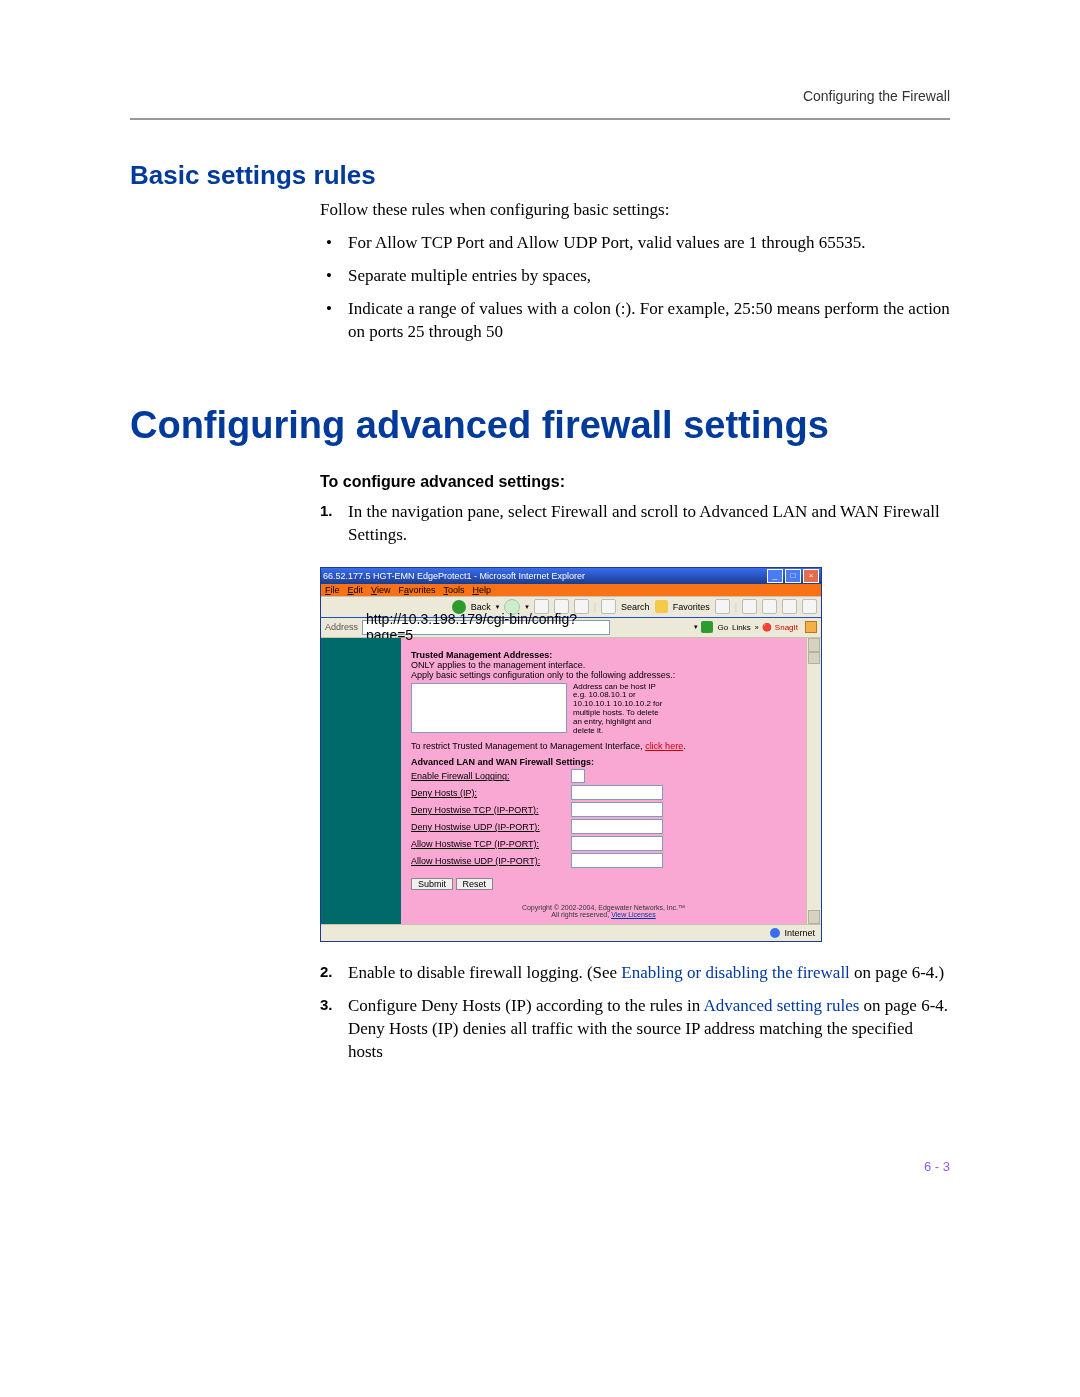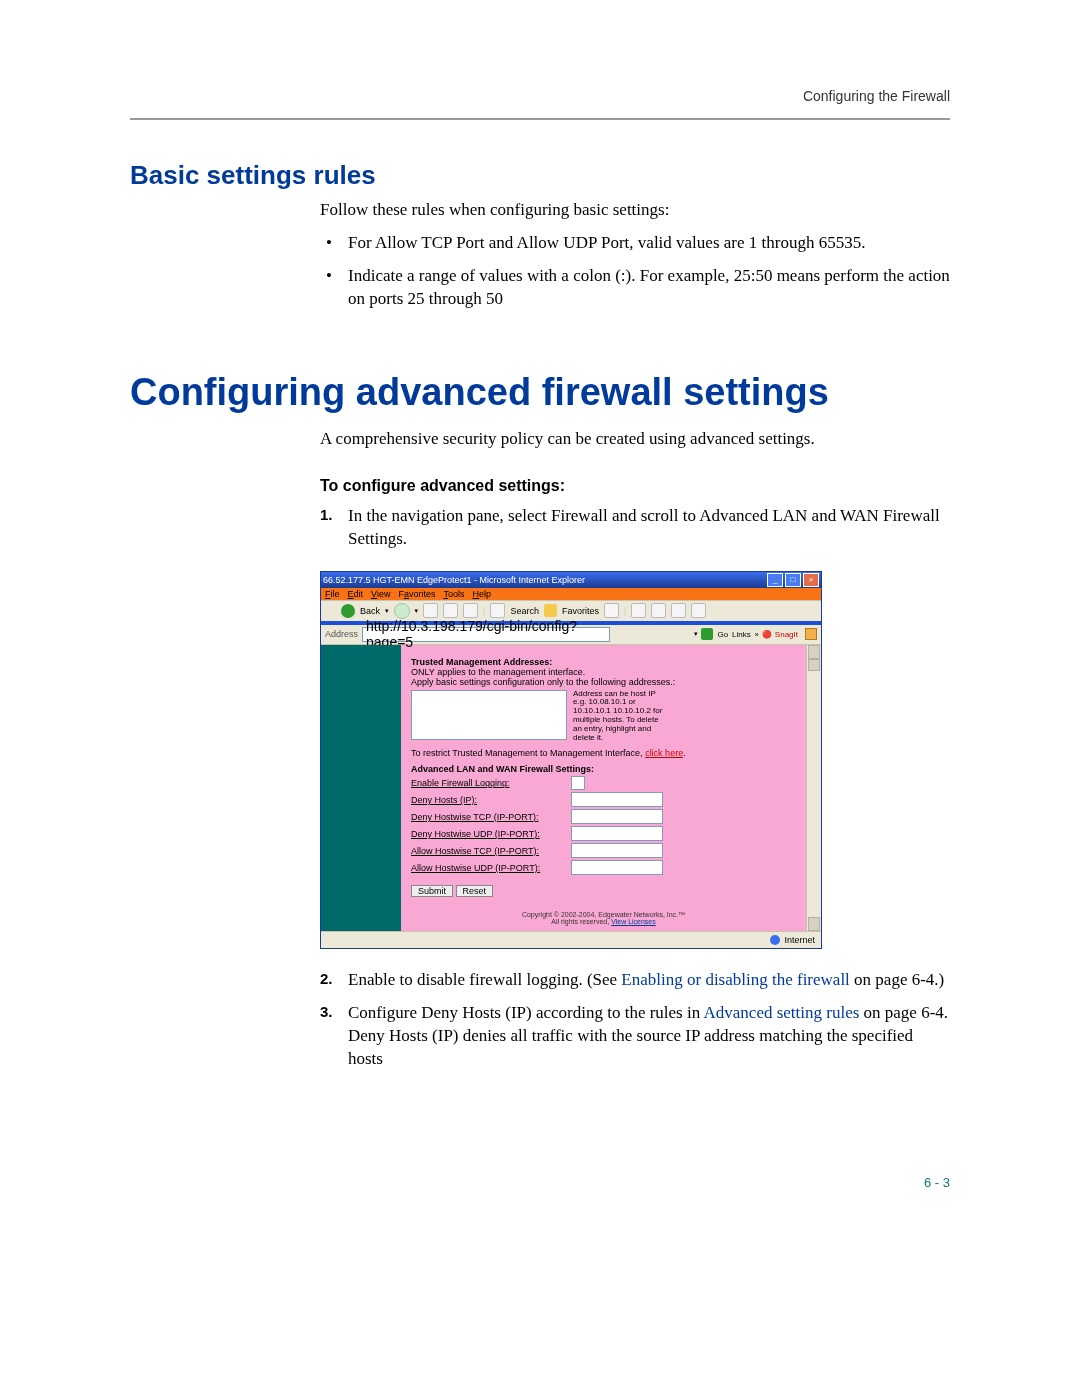--- a/index.html
+++ b/index.html
@@ -11,32 +11,32 @@
   .h3{font-family:Arial,Helvetica,sans-serif;font-weight:bold;color:#000;font-size:16px;margin:26px 0 8px 0;}
   .body-indent{margin-left:190px;}
   p.body{font-size:17px;line-height:1.35;margin:8px 0;}
   ul.bullets{list-style:none;padding:0;margin:6px 0;}
   ul.bullets>li{font-size:17px;line-height:1.35;margin:10px 0;padding-left:28px;position:relative;}
   ul.bullets>li:before{content:"•";position:absolute;left:6px;top:0;}
   ol.steps{list-style:none;padding:0;margin:6px 0;counter-reset:step;}
   ol.steps>li{font-size:17px;line-height:1.35;margin:10px 0;padding-left:28px;position:relative;counter-increment:step;}
   ol.steps>li:before{content:counter(step)".";position:absolute;left:0;top:0;font-weight:bold;font-family:Arial,Helvetica,sans-serif;font-size:15px;}
   a.doclink{color:#003a9b;text-decoration:none;}
-  .pagenum{position:absolute;bottom:44px;right:130px;font-family:Arial,Helvetica,sans-serif;font-size:13px;color:#0f766e;}
+  .pagenum{position:absolute;bottom:60px;right:130px;font-family:Arial,Helvetica,sans-serif;font-size:13px;color:#8b5cf6;}
 
   
   .ie{width:500px;margin:20px 0 20px 0;border:1px solid #1a3b8f;font-family:Tahoma,Arial,sans-serif;font-size:9px;color:#000;background:#ece9d8;}
   .ie-titlebar{height:16px;background:linear-gradient(#3a6ef0,#1a3b8f);color:#fff;display:flex;align-items:center;justify-content:space-between;padding:0 2px;}
   .ie-titlebar .t{font-size:9px;white-space:nowrap;overflow:hidden;}
   .ie-winbtns{display:flex;gap:2px;}
   .ie-winbtn{width:14px;height:12px;border:1px solid #fff;background:#4a7bf0;display:flex;align-items:center;justify-content:center;color:#fff;font-size:8px;}
   .ie-winbtn.close{background:#e36f4a;}
   .ie-menubar{background:#f97316;padding:1px 4px;display:flex;gap:8px;font-size:9px;border-bottom:1px solid #c9c2ac;}
   .ie-menubar span u{text-decoration:underline;}
-  .ie-toolbar{background:#ece9d8;padding:2px 20px;display:flex;align-items:center;gap:5px;border-bottom:4px solid #1d4ed8;}
+  .ie-toolbar{background:#ece9d8;padding:2px 4px;display:flex;align-items:center;gap:5px;border-bottom:1px solid #1d4ed8;justify-content:flex-end;}
   .tbicon{width:14px;height:14px;border-radius:50%;display:inline-block;}
   .tbicon.back{background:#2e9b2e;}
   .tbicon.fwd{background:#cdeccd;border:1px solid #9bcf9b;}
   .tbicon.sq{border-radius:2px;background:#f5f5f5;border:1px solid #bbb;width:13px;height:13px;}
   .tbicon.star{background:#f7c94a;border-radius:2px;width:13px;height:13px;}
   .tblabel{font-size:9px;}
   .ie-addr{background:#ece9d8;padding:2px 4px;display:flex;align-items:center;gap:4px;border-bottom:1px solid #c9c2ac;}
   .ie-addr .lbl{font-size:9px;color:#555;}
   .ie-addr .box{flex:0 0 240px;height:13px;background:#fff;border:1px solid #7f9db9;font-size:14px;padding:0 3px;display:flex;align-items:center;}
   .ie-addr .r{margin-left:auto;display:flex;align-items:center;gap:4px;font-size:8px;}
@@ -74,28 +74,28 @@
 <div class="page">
   <div class="running-head">Configuring the Firewall</div>
   <div class="rule"></div>
 
   <div class="h2">Basic settings rules</div>
 
   <div class="body-indent">
     <p class="body">Follow these rules when configuring basic settings:</p>
     <ul class="bullets">
       <li>For Allow TCP Port and Allow UDP Port, valid values are 1 through 65535.</li>
+      <li>Separate multiple entries by spaces,</li>
       <li>Indicate a range of values with a colon (:). For example, 25:50 means perform the action on ports 25 through 50</li>
     </ul>
   </div>
 
   <div class="h1">Configuring advanced firewall settings</div>
 
   <div class="body-indent">
-    <p class="body">A comprehensive security policy can be created using advanced settings.</p>
     <div class="h3">To configure advanced settings:</div>
 
     <ol class="steps">
       <li>In the navigation pane, select Firewall and scroll to Advanced LAN and WAN Firewall Settings.</li>
     </ol>
 
     <div class="ie">
       <div class="ie-titlebar">
         <span class="t">66.52.177.5 HGT-EMN EdgeProtect1 - Microsoft Internet Explorer</span>
         <div class="ie-winbtns">

